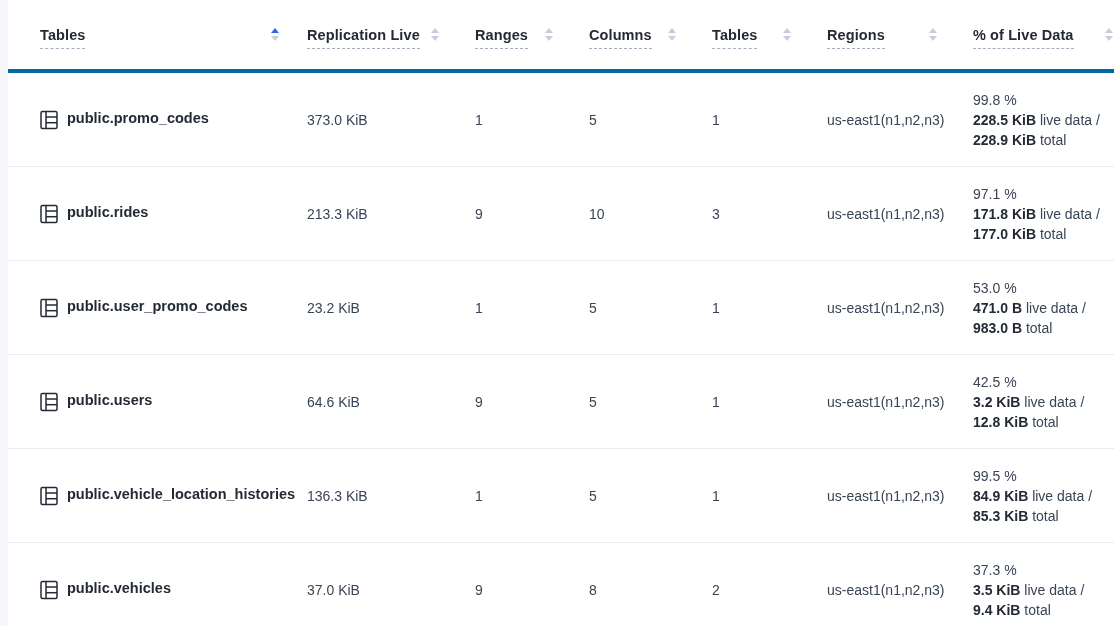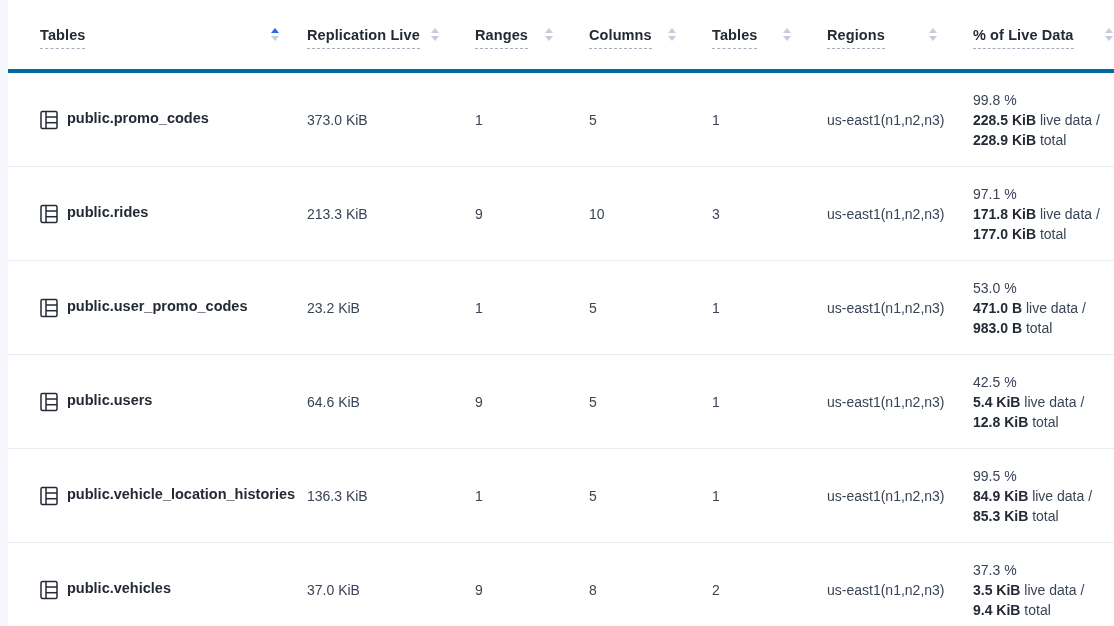--- a/index.html
+++ b/index.html
@@ -282,21 +282,21 @@
           </span>
         </td>
         <td>64.6 KiB</td>
         <td>9</td>
         <td>5</td>
         <td>1</td>
         <td>us-east1(n1,n2,n3)</td>
         <td>
           <div class="live-cell">
             <div>42.5 %</div>
-            <div><span class="num">5.4 KiB</span><span> live data /</span></div>
+            <div><span class="num">3.2 KiB</span><span> live data /</span></div>
             <div><span class="num">12.8 KiB</span><span> total</span></div>
           </div>
         </td>
       </tr>
       <tr>
         <td class="first">
           <span class="name-wrap">
             <span class="tbl-icon">
               <svg width="18" height="20" viewBox="0 0 18 20" fill="none">
                   <rect x="1" y="1.5" width="16" height="17" rx="1.5" stroke="#242a35" stroke-width="1.5"></rect>

